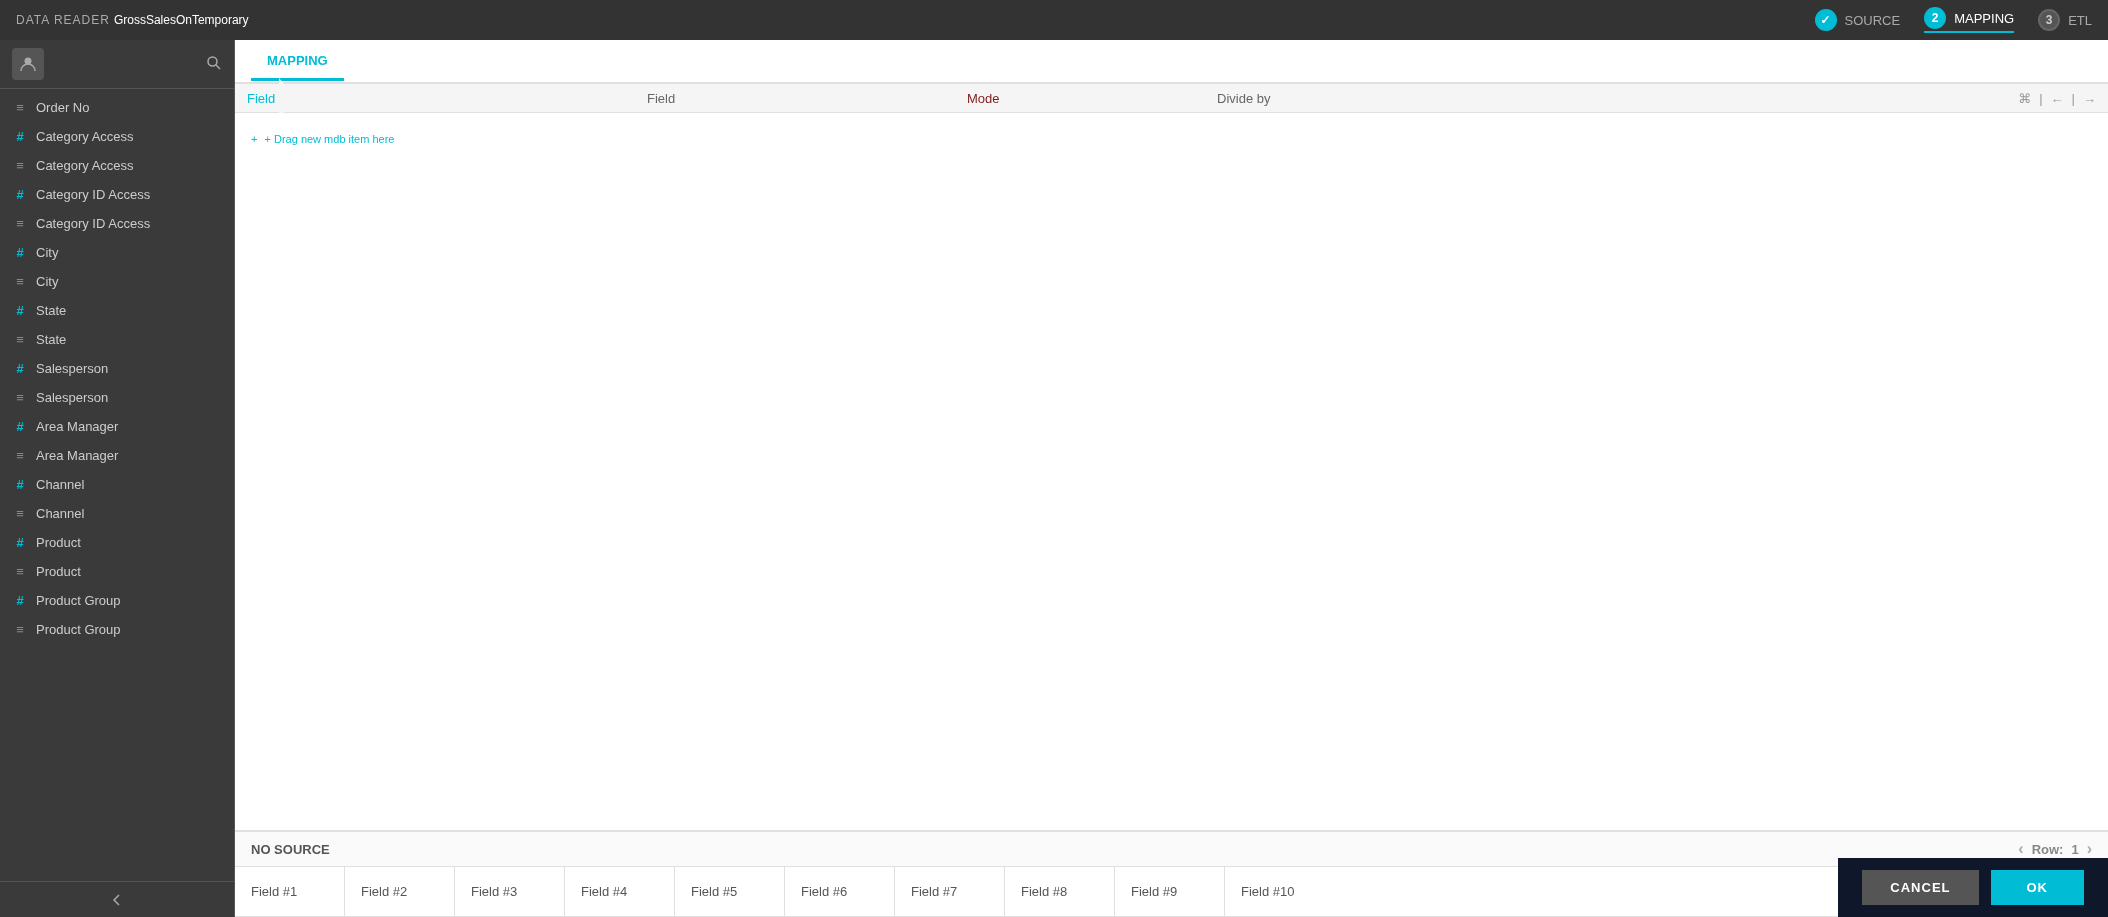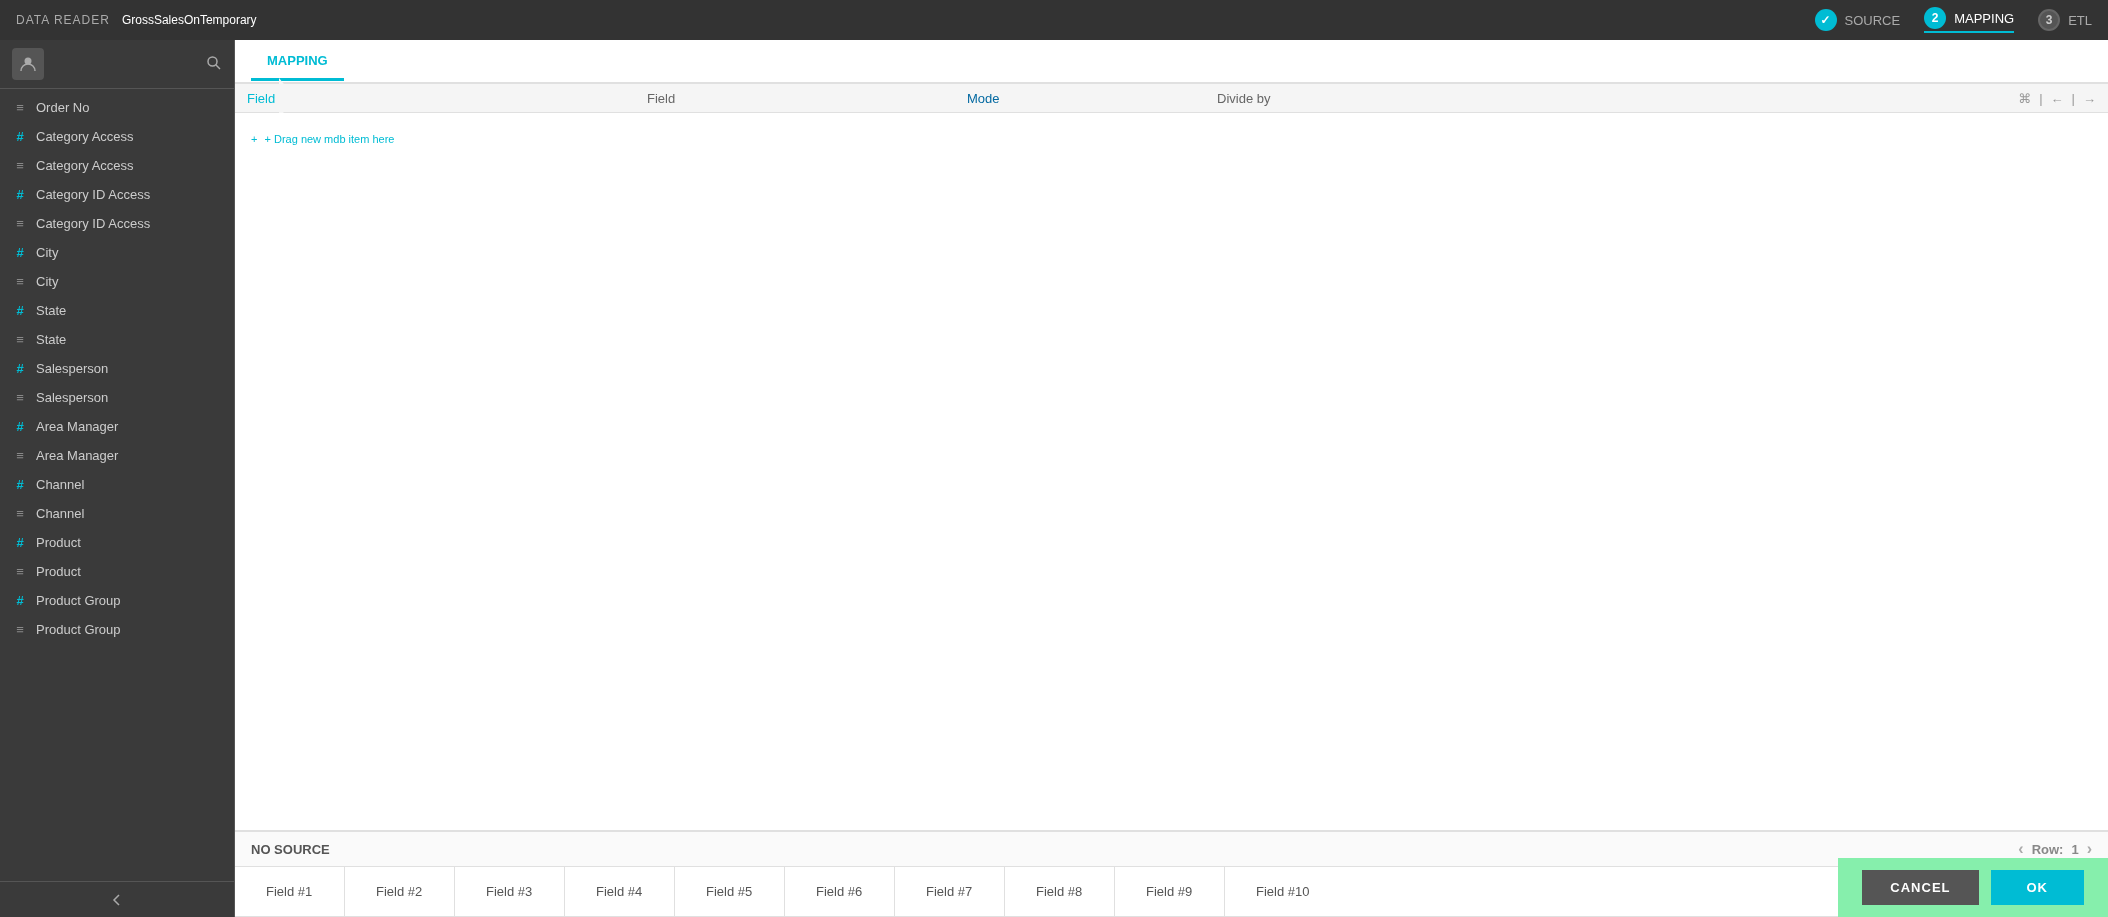--- a/index.html
+++ b/index.html
@@ -4,21 +4,21 @@
   <style>
     * { box-sizing: border-box; margin: 0; padding: 0; }
     body { font-family: Arial, sans-serif; background: #2d2d2d; width: 2108px; height: 917px; overflow: hidden; font-size: 14px; }
 
     
     #topbar {
       display: flex; align-items: center;
       background: #333; height: 40px; padding: 0 16px;
       color: #ccc; font-size: 13px;
     }
-    #topbar .app-name { font-size: 12px; color: #aaa; margin-right: 12px; text-transform: uppercase; letter-spacing: 1px; }
+    #topbar .app-name { font-size: 12px; color: #aaa; margin-right: 4px; text-transform: uppercase; letter-spacing: 1px; }
     #topbar .project-name { color: #fff; font-size: 12px; }
     #topbar .steps { margin-left: auto; display: flex; align-items: center; gap: 24px; }
     #topbar .step { display: flex; align-items: center; gap: 8px; color: #aaa; font-size: 13px; }
     #topbar .step.active { color: #fff; border-bottom: 2px solid #00bcd4; padding-bottom: 2px; }
     #topbar .step.done { color: #aaa; }
     .step-badge { width: 22px; height: 22px; border-radius: 50%; display: flex; align-items: center; justify-content: center; font-size: 12px; font-weight: bold; }
     .step-badge.done-badge { background: #00bcd4; color: #fff; }
     .step-badge.active-badge { background: #00bcd4; color: #fff; }
     .step-badge.inactive-badge { background: #555; color: #ccc; border: 2px solid #666; }
 
@@ -85,21 +85,21 @@
       display: inline-block; width: 0; height: 0;
       border-top: 20px solid transparent;
       border-bottom: 20px solid transparent;
       border-left: 16px solid #f5f5f5;
       margin-left: 4px;
     }
     .col-field {
       width: 320px; padding: 0 12px; font-size: 13px; color: #666;
       display: flex; align-items: center;
     }
-    .col-mode { width: 250px; padding: 0 12px; font-size: 13px; color: #0369a1; }
+    .col-mode { width: 250px; padding: 0 12px; font-size: 13px; color: #7f1d1d; }
     .col-divide { width: 300px; padding: 0 12px; font-size: 13px; color: #666; }
     .col-icons { flex: 1; padding: 0 12px; font-size: 13px; color: #999; text-align: right; display: flex; justify-content: flex-end; align-items: center; gap: 8px; }
 
     
     #drop-area { flex: 1; padding: 20px 16px; background: #fff; overflow-y: auto; }
     #drop-hint { color: #aaa; font-size: 11px; }
     #drop-hint span { color: #00bcd4; margin-right: 4px; }
 
     
     #bottom-section { border-top: 2px solid #e0e0e0; }
@@ -110,31 +110,31 @@
     }
     #no-source-bar .row-nav { margin-left: auto; display: flex; align-items: center; gap: 8px; color: #888; font-size: 13px; }
     #no-source-bar .nav-btn { cursor: pointer; color: #aaa; font-size: 16px; }
 
     #fields-row {
       display: flex; align-items: center; background: #fff;
       padding: 0; height: 50px; overflow-x: auto;
       border-bottom: 1px solid #e0e0e0;
     }
     .field-cell {
-      min-width: 110px; padding: 0 31px; height: 50px;
+      min-width: 110px; padding: 0 16px; height: 50px;
       display: flex; align-items: center; font-size: 13px;
       color: #555; border-right: 1px solid #e0e0e0;
       white-space: nowrap;
     }
     .field-cell:last-child { border-right: none; }
 
     
     #footer {
       display: flex; align-items: center; justify-content: flex-end;
-      padding: 12px 24px; gap: 12px; background: #86efac;
+      padding: 12px 24px; gap: 12px; background: #0f172a;
       position: absolute; bottom: 0; right: 0;
     }
     .btn-cancel {
       background: #555; color: #fff; border: none; padding: 10px 28px;
       font-size: 13px; font-weight: 600; cursor: pointer; letter-spacing: 1px;
       text-transform: uppercase;
     }
     .btn-ok {
       background: #00bcd4; color: #fff; border: none; padding: 10px 36px;
       font-size: 13px; font-weight: 600; cursor: pointer; letter-spacing: 1px;

